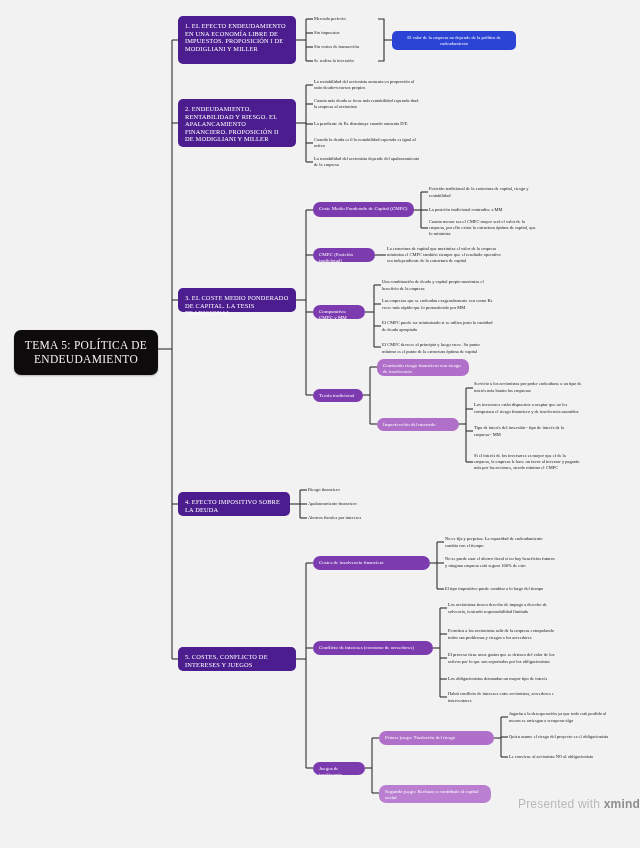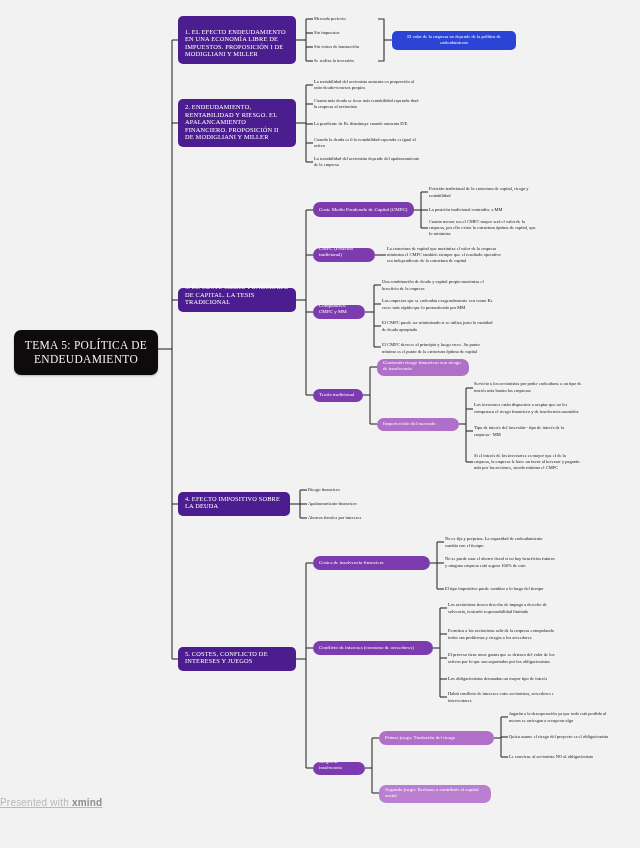--- a/index.html
+++ b/index.html
@@ -18,21 +18,21 @@
   svg.links {
     position: absolute; left:0; top:0;
     width: 640px; height: 848px;
     pointer-events: none;
   }
   .node {
     position: absolute;
     border-radius: 5px;
     line-height: 1.18;
     display: flex;
-    align-items: flex-end;
+    align-items: flex-start;
   }
   
   .root {
     background: #0d0b0c;
     color: #f4f1ee;
     font-family: "Liberation Serif", serif;
     font-size: 11.5px;
     letter-spacing: .3px;
     text-align: center;
     justify-content: center;
@@ -83,26 +83,25 @@
     font-size: 4.5px;
     line-height: 1.38;
     font-family: "Liberation Serif", serif;
     display: flex;
     align-items: center;
   }
   .footer {
     position: absolute;
     left: 0; right: 0;
     top: 797px;
-    text-align: left;
+    text-align: right;
     color: #b9b9b9;
-    font-size: 10px;
+    font-size: 12px;
     font-family: "Liberation Sans", sans-serif;
     letter-spacing: .2px;
-    text-decoration: underline;
   }
   .footer b { color: #8e8e8e; }
 </style>
 </head>
 <body>
 
 <div id="canvas">
 
   <svg class="links" viewBox="0 0 640 848">
     <g fill="none" stroke="#2e2e2e" stroke-width="1.1">

